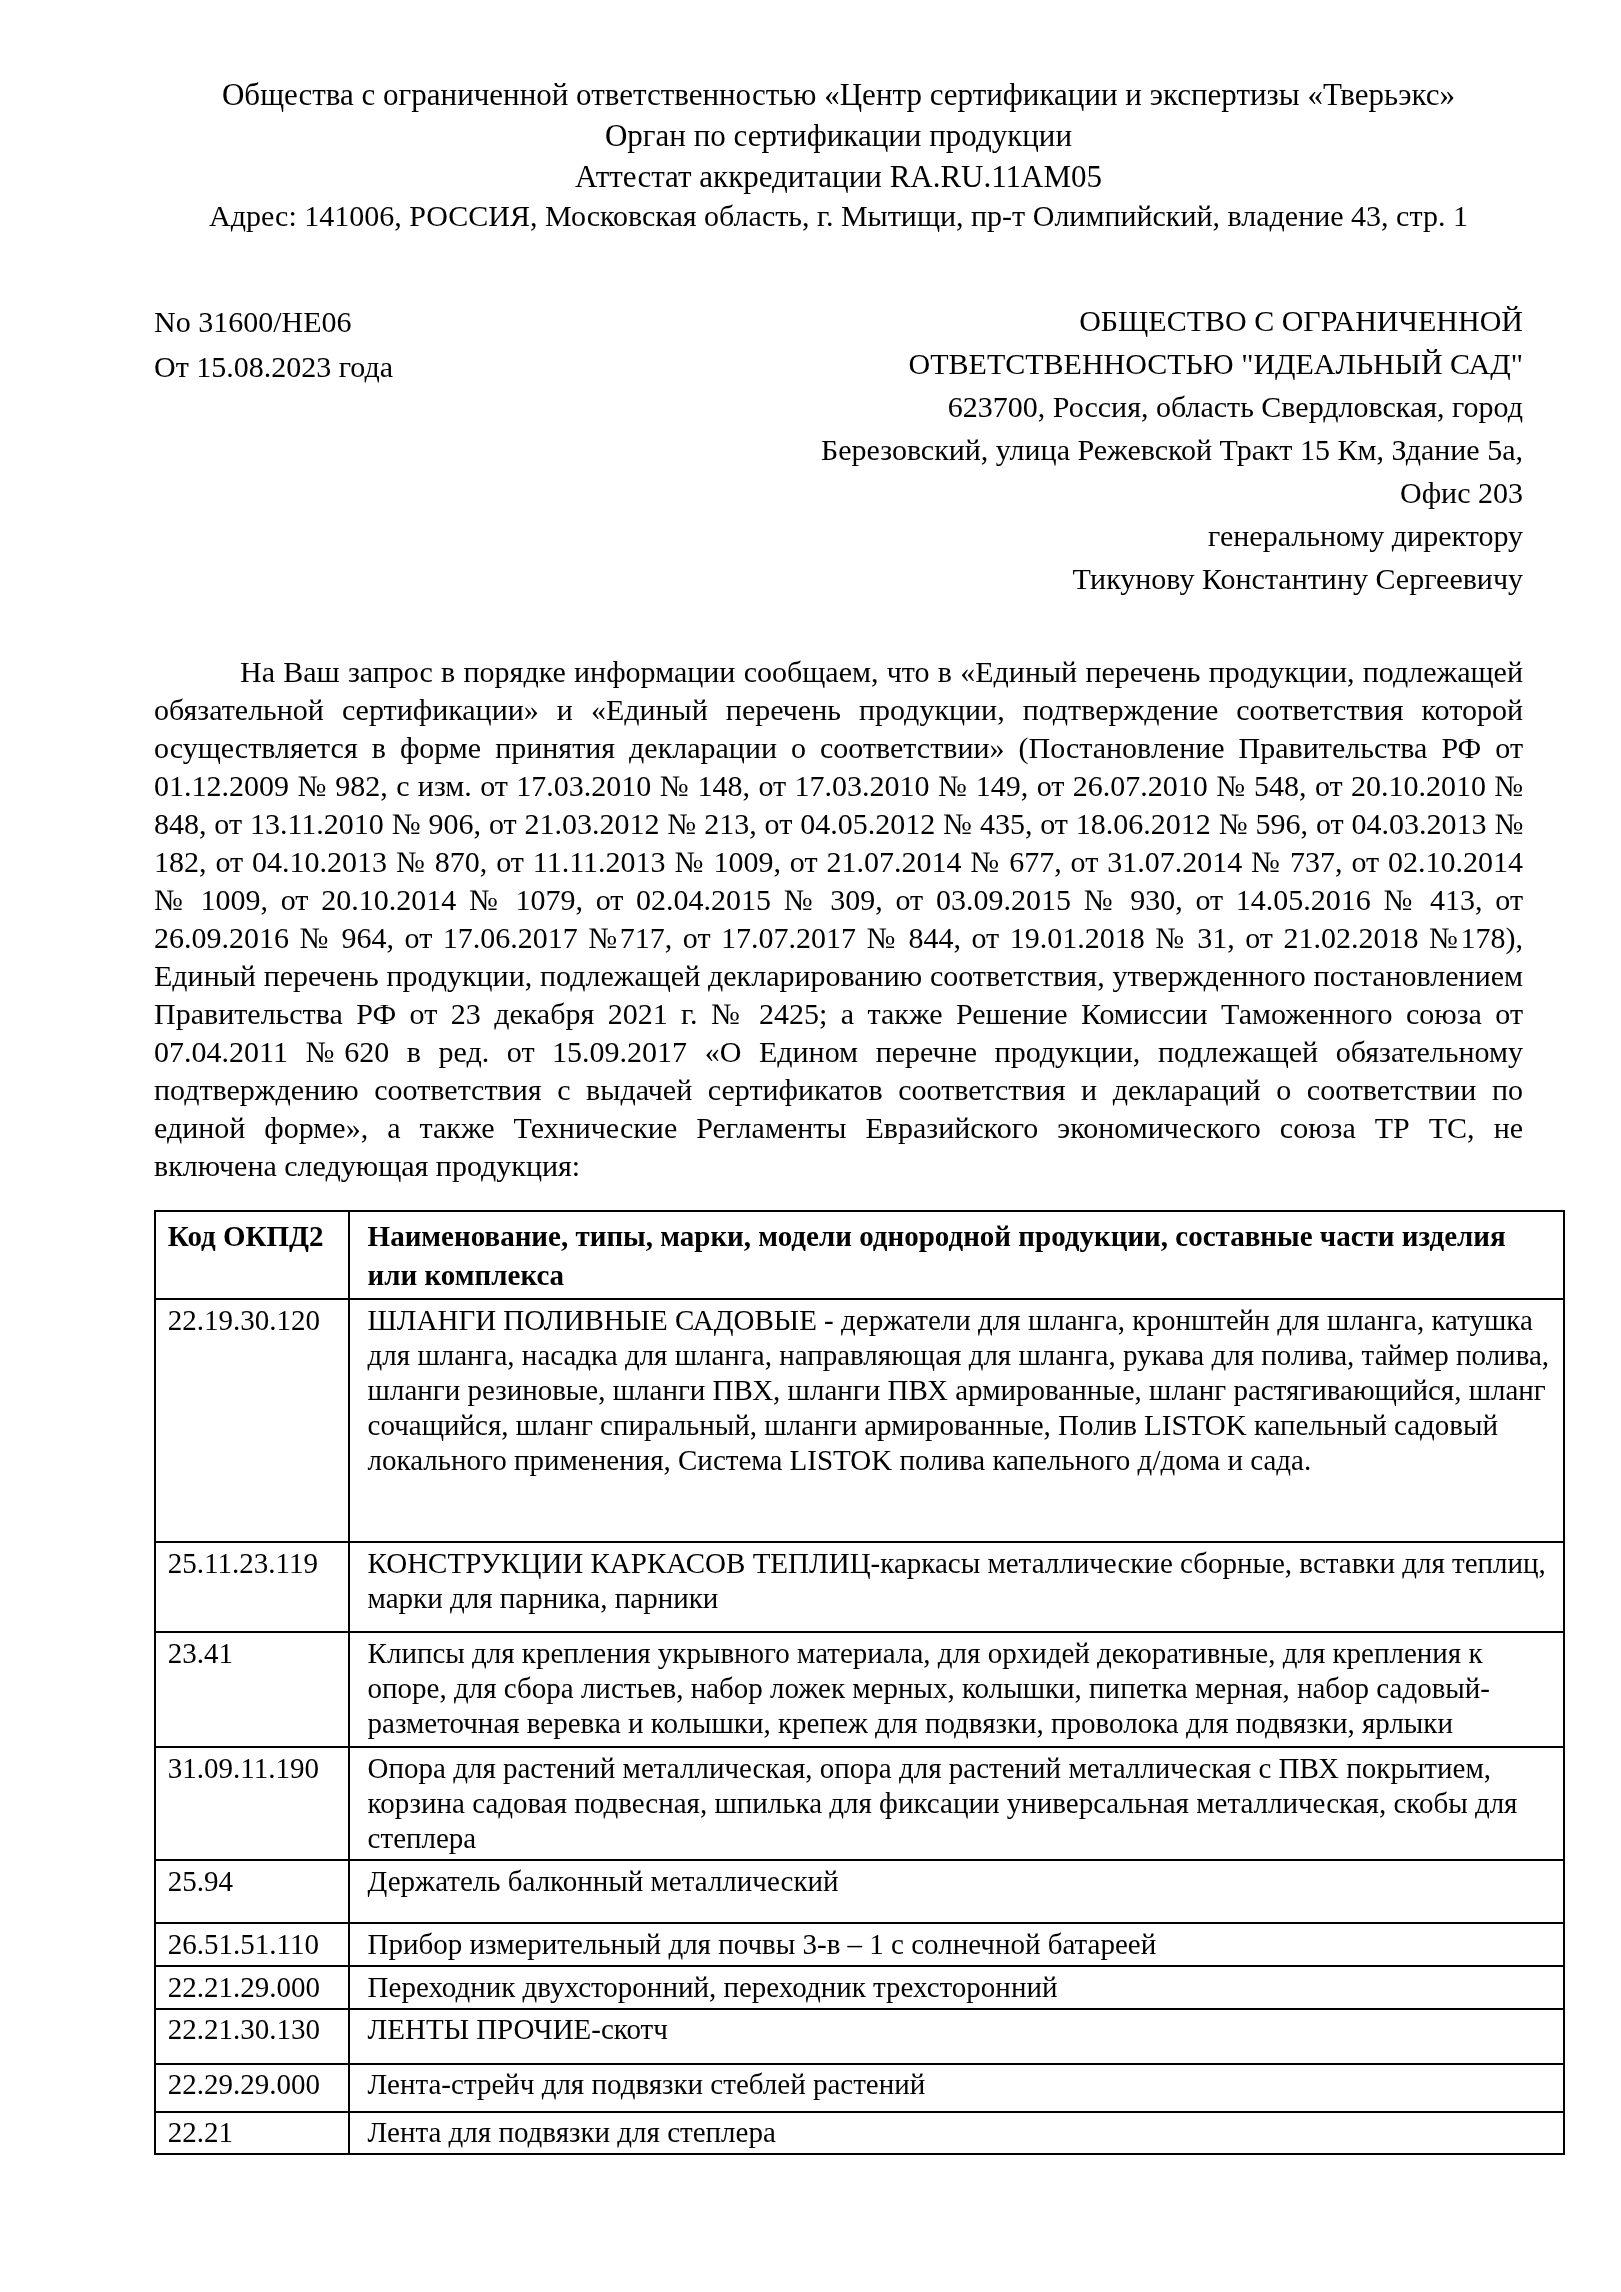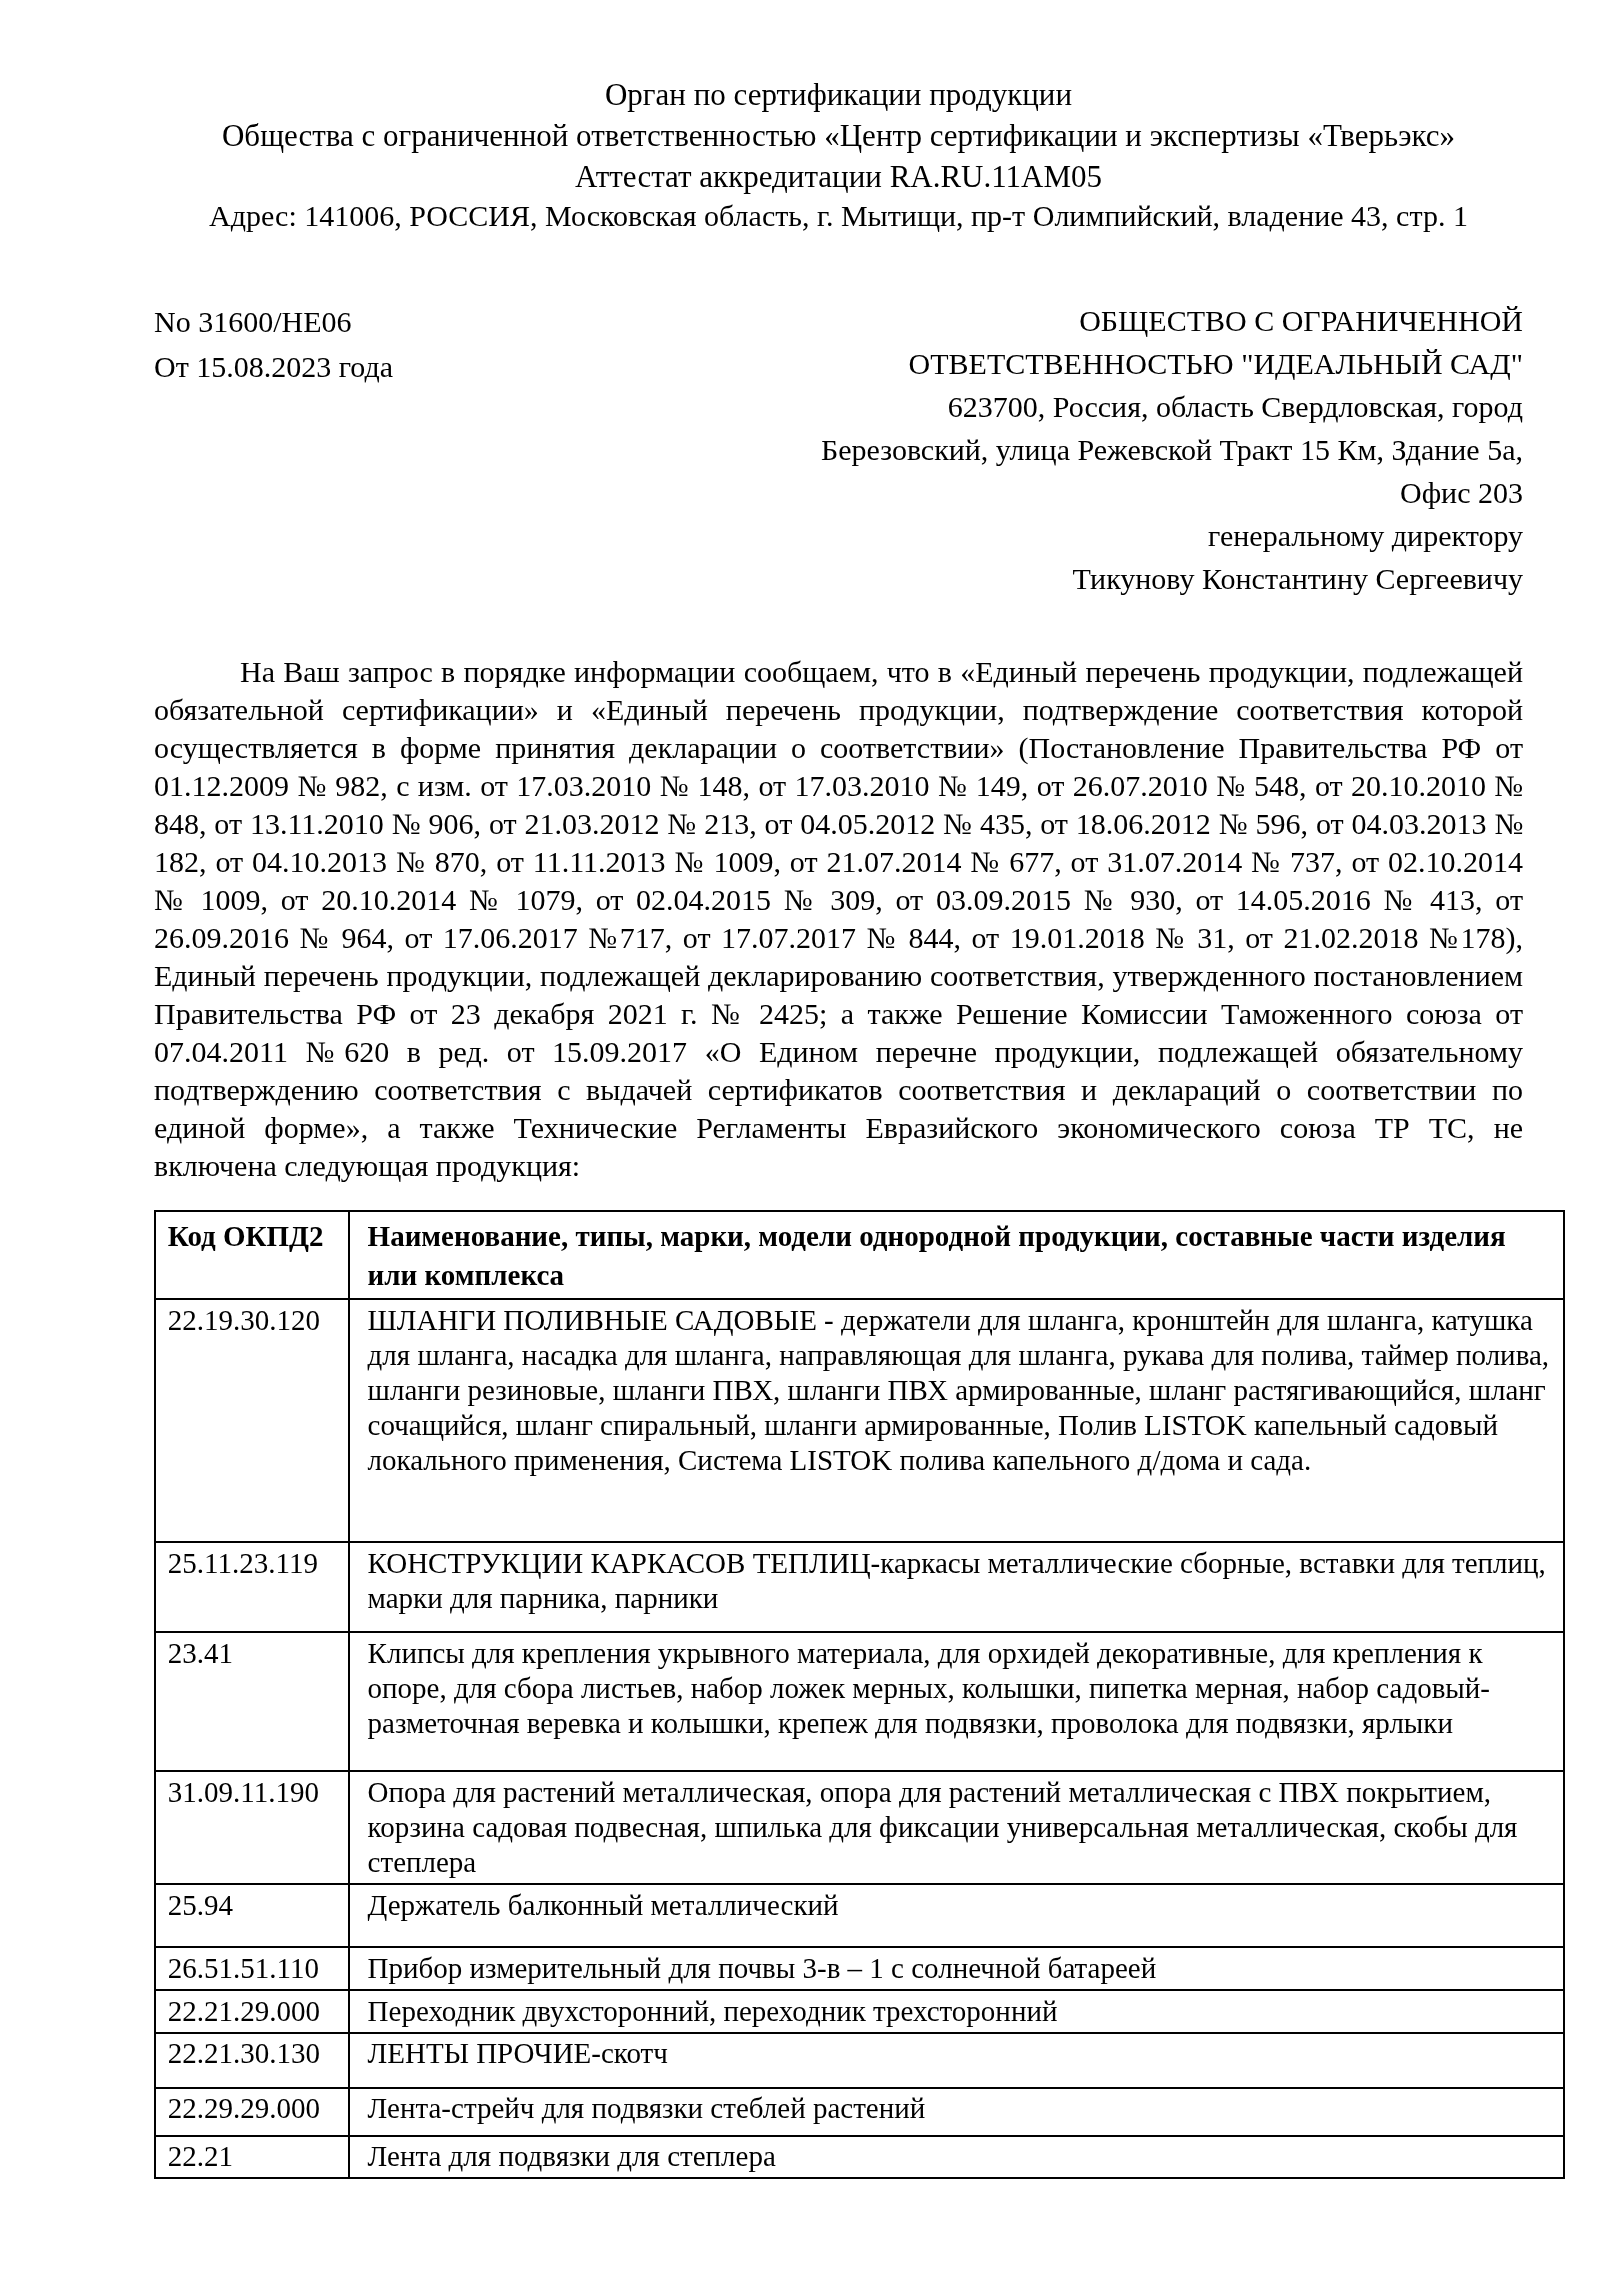--- a/index.html
+++ b/index.html
@@ -47,37 +47,37 @@
     text-align: left;
     font-weight: normal;
     overflow: hidden;
   }
   table.products col.c-code { width: 194px; }
   table.products th { font-weight: bold; line-height: 39px; padding-top: 4.9px; }
   table.products td.desc, table.products th.desc { padding-left: 17.6px; }
   thead tr { height: 84px; }
   tbody tr:nth-of-type(1)  { height: 243px; }
   tbody tr:nth-of-type(2)  { height: 90px; }
-  tbody tr:nth-of-type(3)  { height: 139px; }
+  tbody tr:nth-of-type(3)  { height: 115px; }
   tbody tr:nth-of-type(4)  { height: 106px; }
   tbody tr:nth-of-type(5)  { height: 63px; padding-left: 20px; }
   tbody tr:nth-of-type(6)  { height: 35px; }
   tbody tr:nth-of-type(7)  { height: 37px; }
   tbody tr:nth-of-type(8)  { height: 55px; }
   tbody tr:nth-of-type(9)  { height: 48px; }
   tbody tr:nth-of-type(10) { height: 39px; }
 </style>
 </head>
 <body>
 
 <div class="page">
 
   <header class="letterhead">
+    <div class="lh-line">Общества с ограниченной ответственностью «Центр сертификации и экспертизы «Тверьэкс»</div>
     <div class="lh-line">Орган по сертификации продукции</div>
-    <div class="lh-line">Общества с ограниченной ответственностью «Центр сертификации и экспертизы «Тверьэкс»</div>
     <div class="lh-line">Аттестат аккредитации RA.RU.11АМ05</div>
     <div class="lh-address">Адрес: 141006, РОССИЯ, Московская область, г. Мытищи, пр-т Олимпийский, владение 43, стр. 1</div>
   </header>
 
   <section class="ref-row">
     <div class="ref-block">
       <div>No 31600/НЕ06</div>
       <div>От 15.08.2023 года</div>
     </div>
     <div class="addressee">

